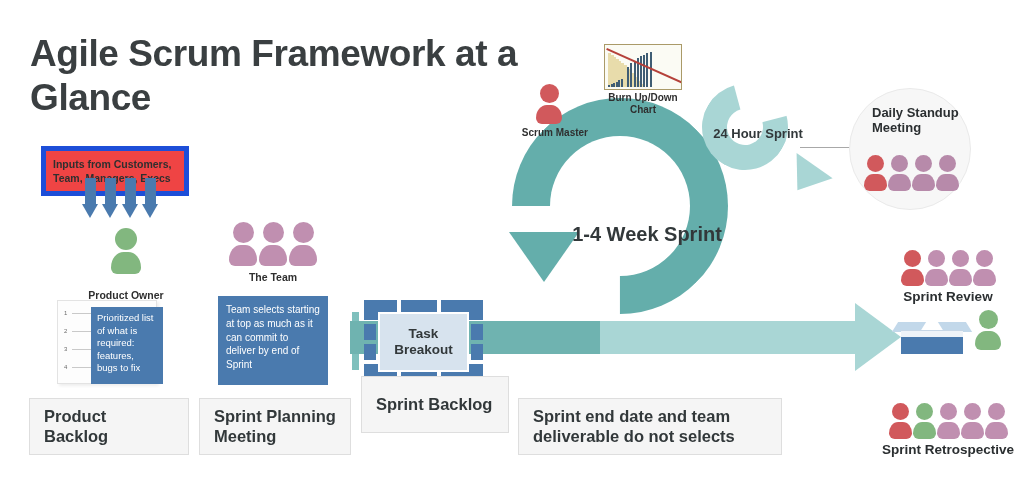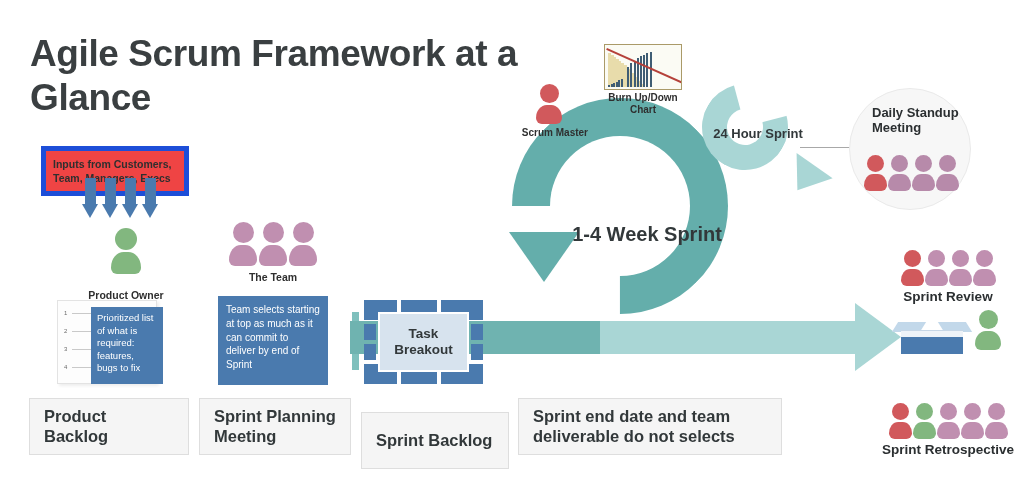--- a/index.html
+++ b/index.html
@@ -174,21 +174,21 @@
   #fw-box .lidR { position: absolute; right: 0px; bottom: 22px; width: 28px; height: 10px; background: #c2d8ea; transform: skewX(32deg); }
 
   
   .blabel {
     position: absolute; background: #f5f5f5; border: 1px solid #dedede;
     display: flex; align-items: center; padding: 0 14px;
     font-size: 16.5px; font-weight: bold; color: #32383a; line-height: 1.16;
   }
   #bl-0 { left: 29px;  top: 398px; width: 160px; height: 57px; }
   #bl-1 { left: 199px; top: 398px; width: 152px; height: 57px; }
-  #bl-2 { left: 361px; top: 412px; width: 148px; height: 57px; }
+  #bl-2 { left: 361px; top: 376px; width: 148px; height: 57px; }
   #bl-3 { left: 518px; top: 398px; width: 264px; height: 57px; }
 </style>
 </head>
 <body>
 
 <div id="canvas">
 
   <div class="abs" id="title">Agile Scrum Framework
 at a Glance</div>
 

